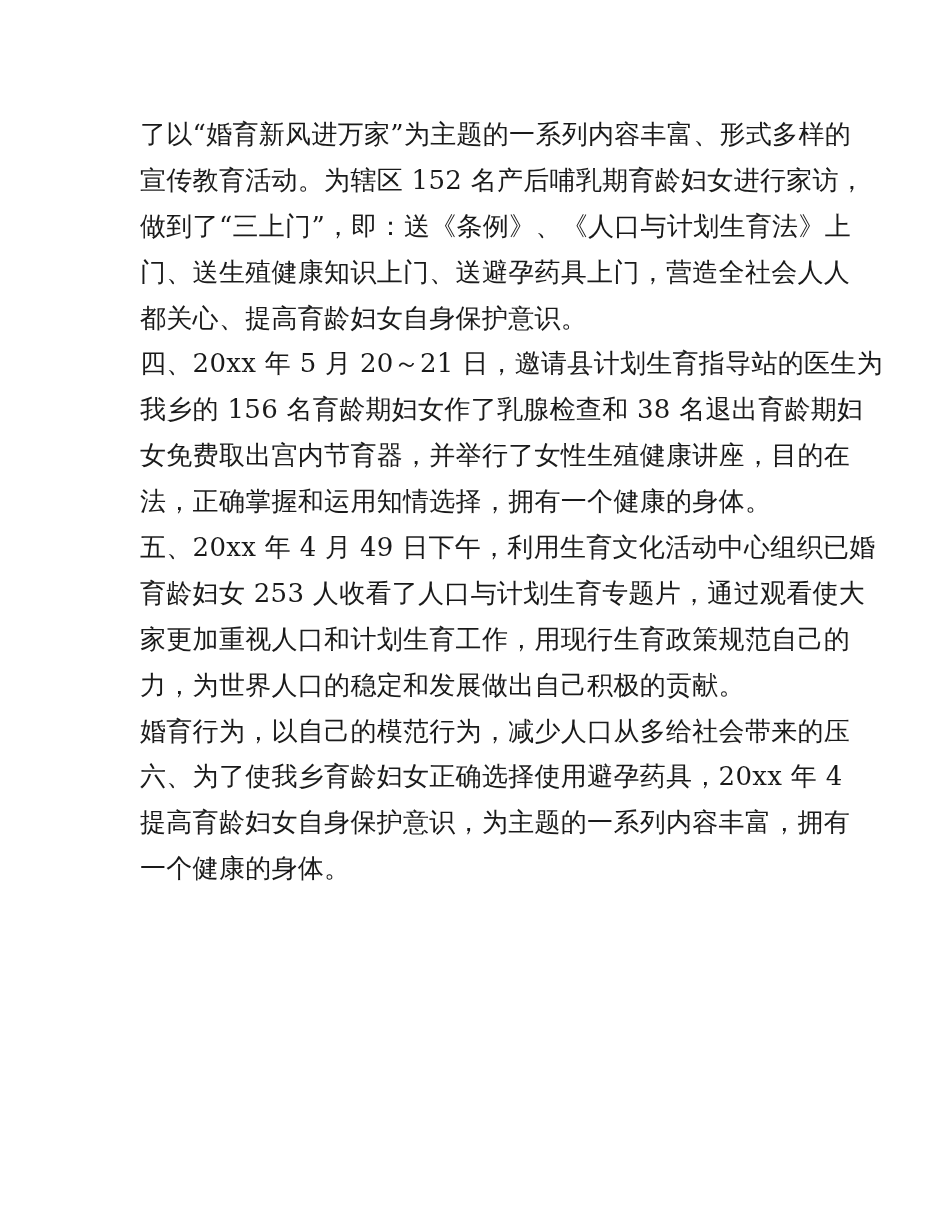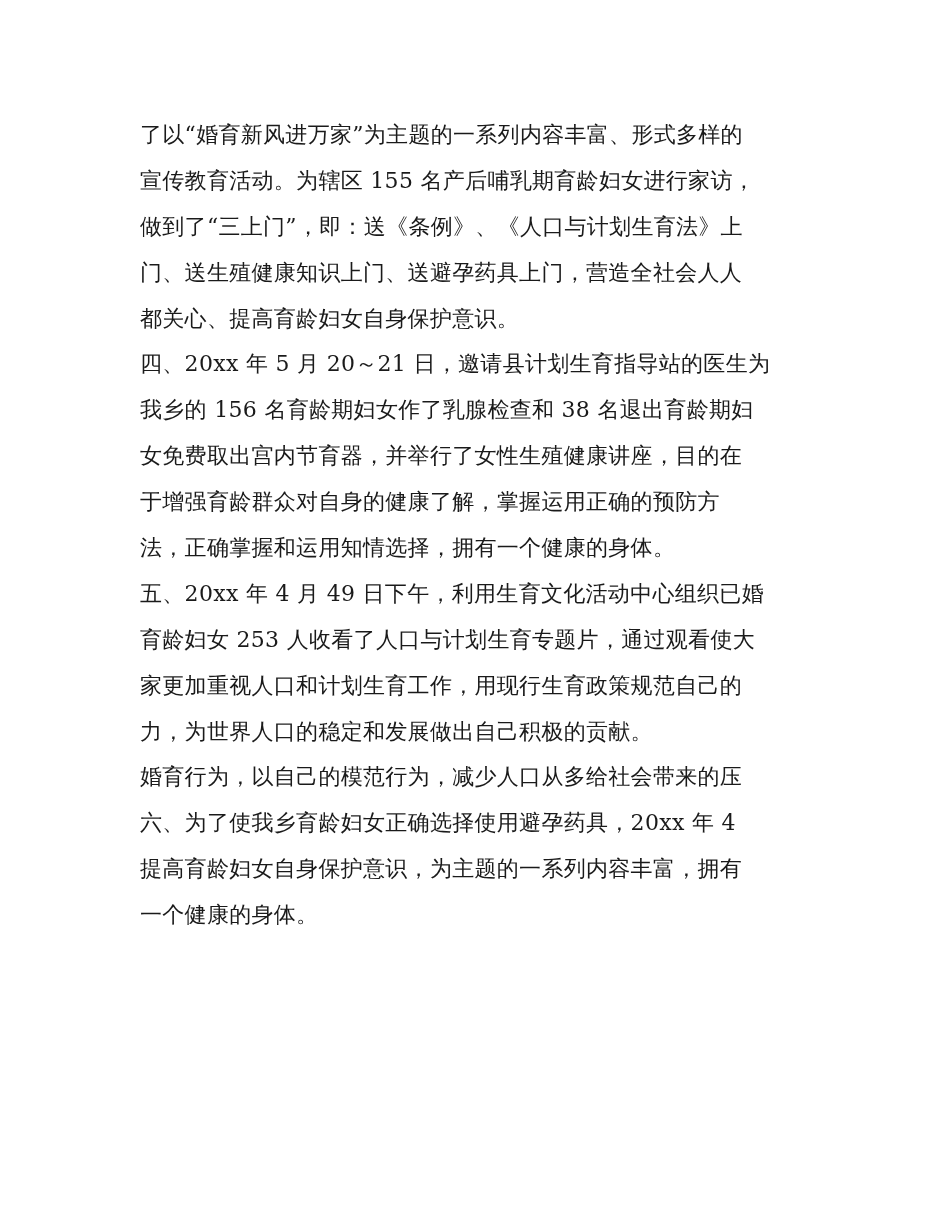--- a/index.html
+++ b/index.html
@@ -20,45 +20,44 @@
       width: 950px;
       height: 1229px;
       background: #ffffff;
     }
     .text-block {
       position: absolute;
       left: 140px;
       top: 112px;
       width: 680px;
       font-family: "DejaVu Serif", "Liberation Serif", serif;
-      font-size: 22px;
+      font-size: 26px;
       line-height: 45.9px;
       color: #1a1a1a;
       letter-spacing: 0.3px;
     }
     .line {
       display: block;
       white-space: nowrap;
       height: 45.9px;
     }
   </style>
 </head>
 <body>
 
 <div class="page">
   <div class="text-block">
     <span class="line">了以“婚育新风进万家”为主题的一系列内容丰富、形式多样的</span>
-    <span class="line">宣传教育活动。为辖区 155 名产后哺乳期育龄妇女进行家访，</span>
+    <span class="line">宣传教育活动。为辖区 152 名产后哺乳期育龄妇女进行家访，</span>
     <span class="line">做到了“三上门”，即：送《条例》、《人口与计划生育法》上</span>
     <span class="line">门、送生殖健康知识上门、送避孕药具上门，营造全社会人人</span>
     <span class="line">都关心、提高育龄妇女自身保护意识。</span>
     <span class="line">四、20xx 年 5 月 20～21 日，邀请县计划生育指导站的医生为</span>
     <span class="line">我乡的 156 名育龄期妇女作了乳腺检查和 38 名退出育龄期妇</span>
     <span class="line">女免费取出宫内节育器，并举行了女性生殖健康讲座，目的在</span>
-    <span class="line">于增强育龄群众对自身的健康了解，掌握运用正确的预防方</span>
     <span class="line">法，正确掌握和运用知情选择，拥有一个健康的身体。</span>
     <span class="line">五、20xx 年 4 月 49 日下午，利用生育文化活动中心组织已婚</span>
     <span class="line">育龄妇女 253 人收看了人口与计划生育专题片，通过观看使大</span>
     <span class="line">家更加重视人口和计划生育工作，用现行生育政策规范自己的</span>
     <span class="line">力，为世界人口的稳定和发展做出自己积极的贡献。</span>
     <span class="line">婚育行为，以自己的模范行为，减少人口从多给社会带来的压</span>
     <span class="line">六、为了使我乡育龄妇女正确选择使用避孕药具，20xx 年 4</span>
     <span class="line">提高育龄妇女自身保护意识，为主题的一系列内容丰富，拥有</span>
     <span class="line">一个健康的身体。</span>
   </div>

